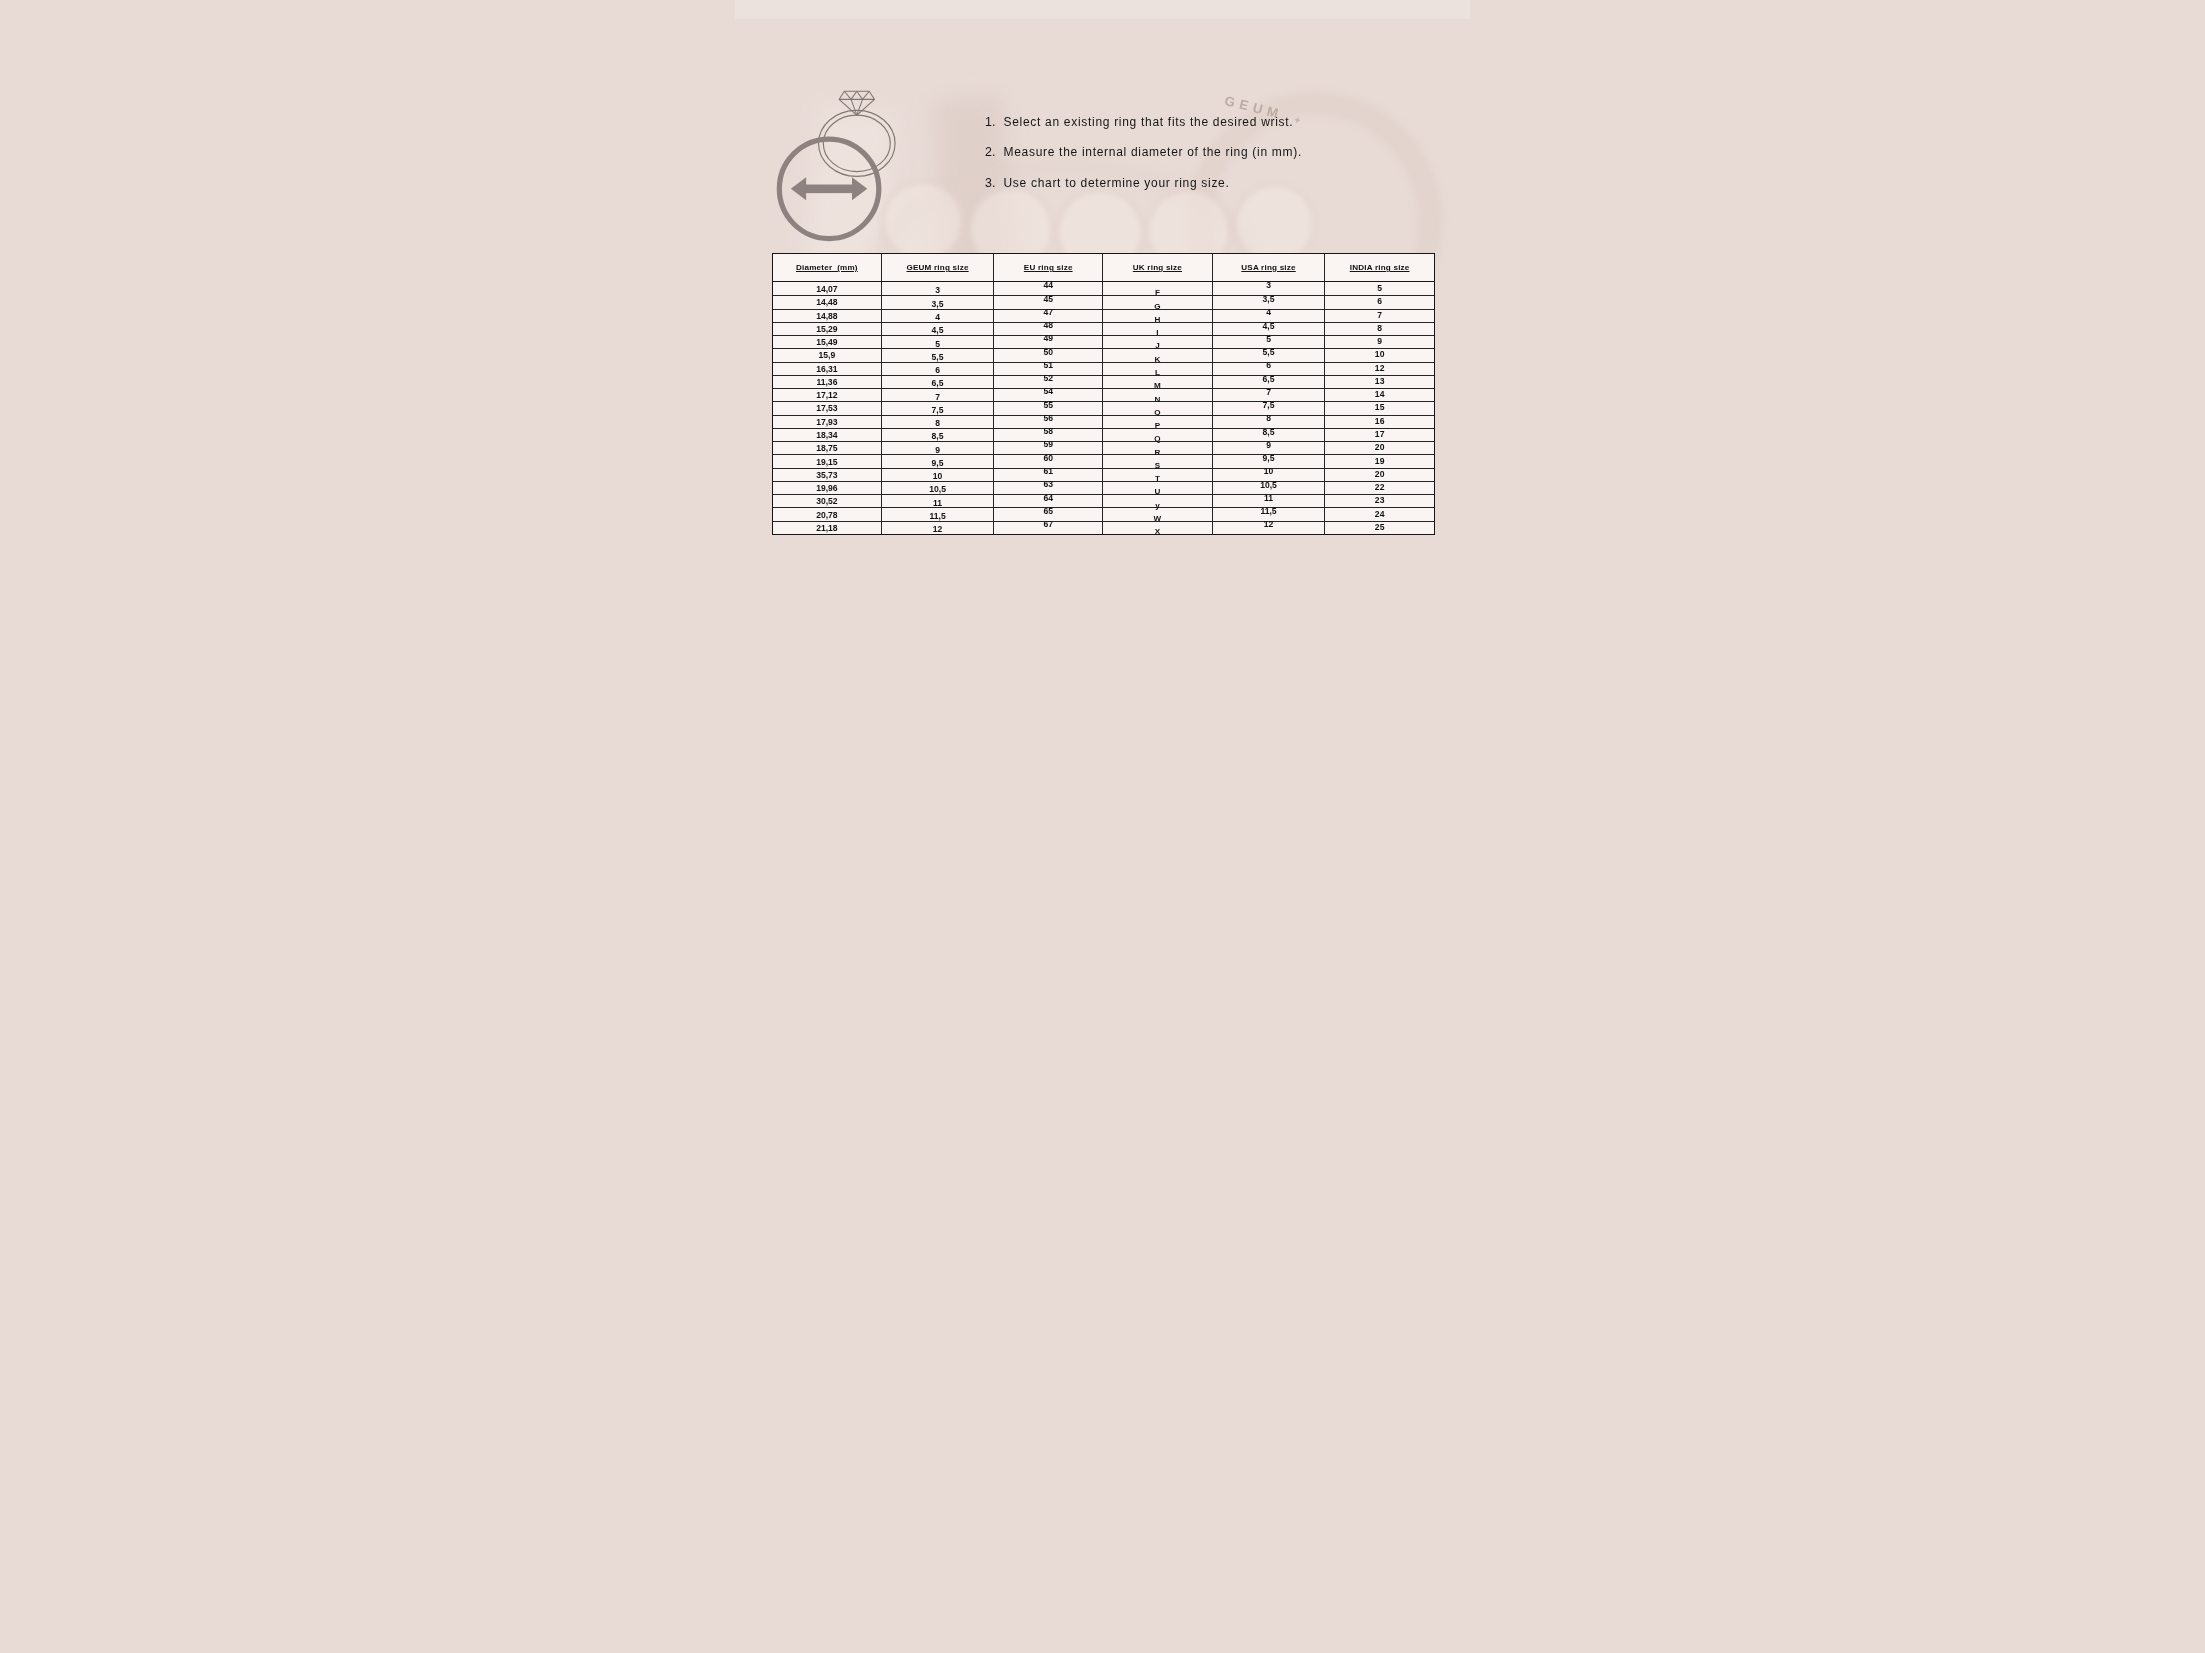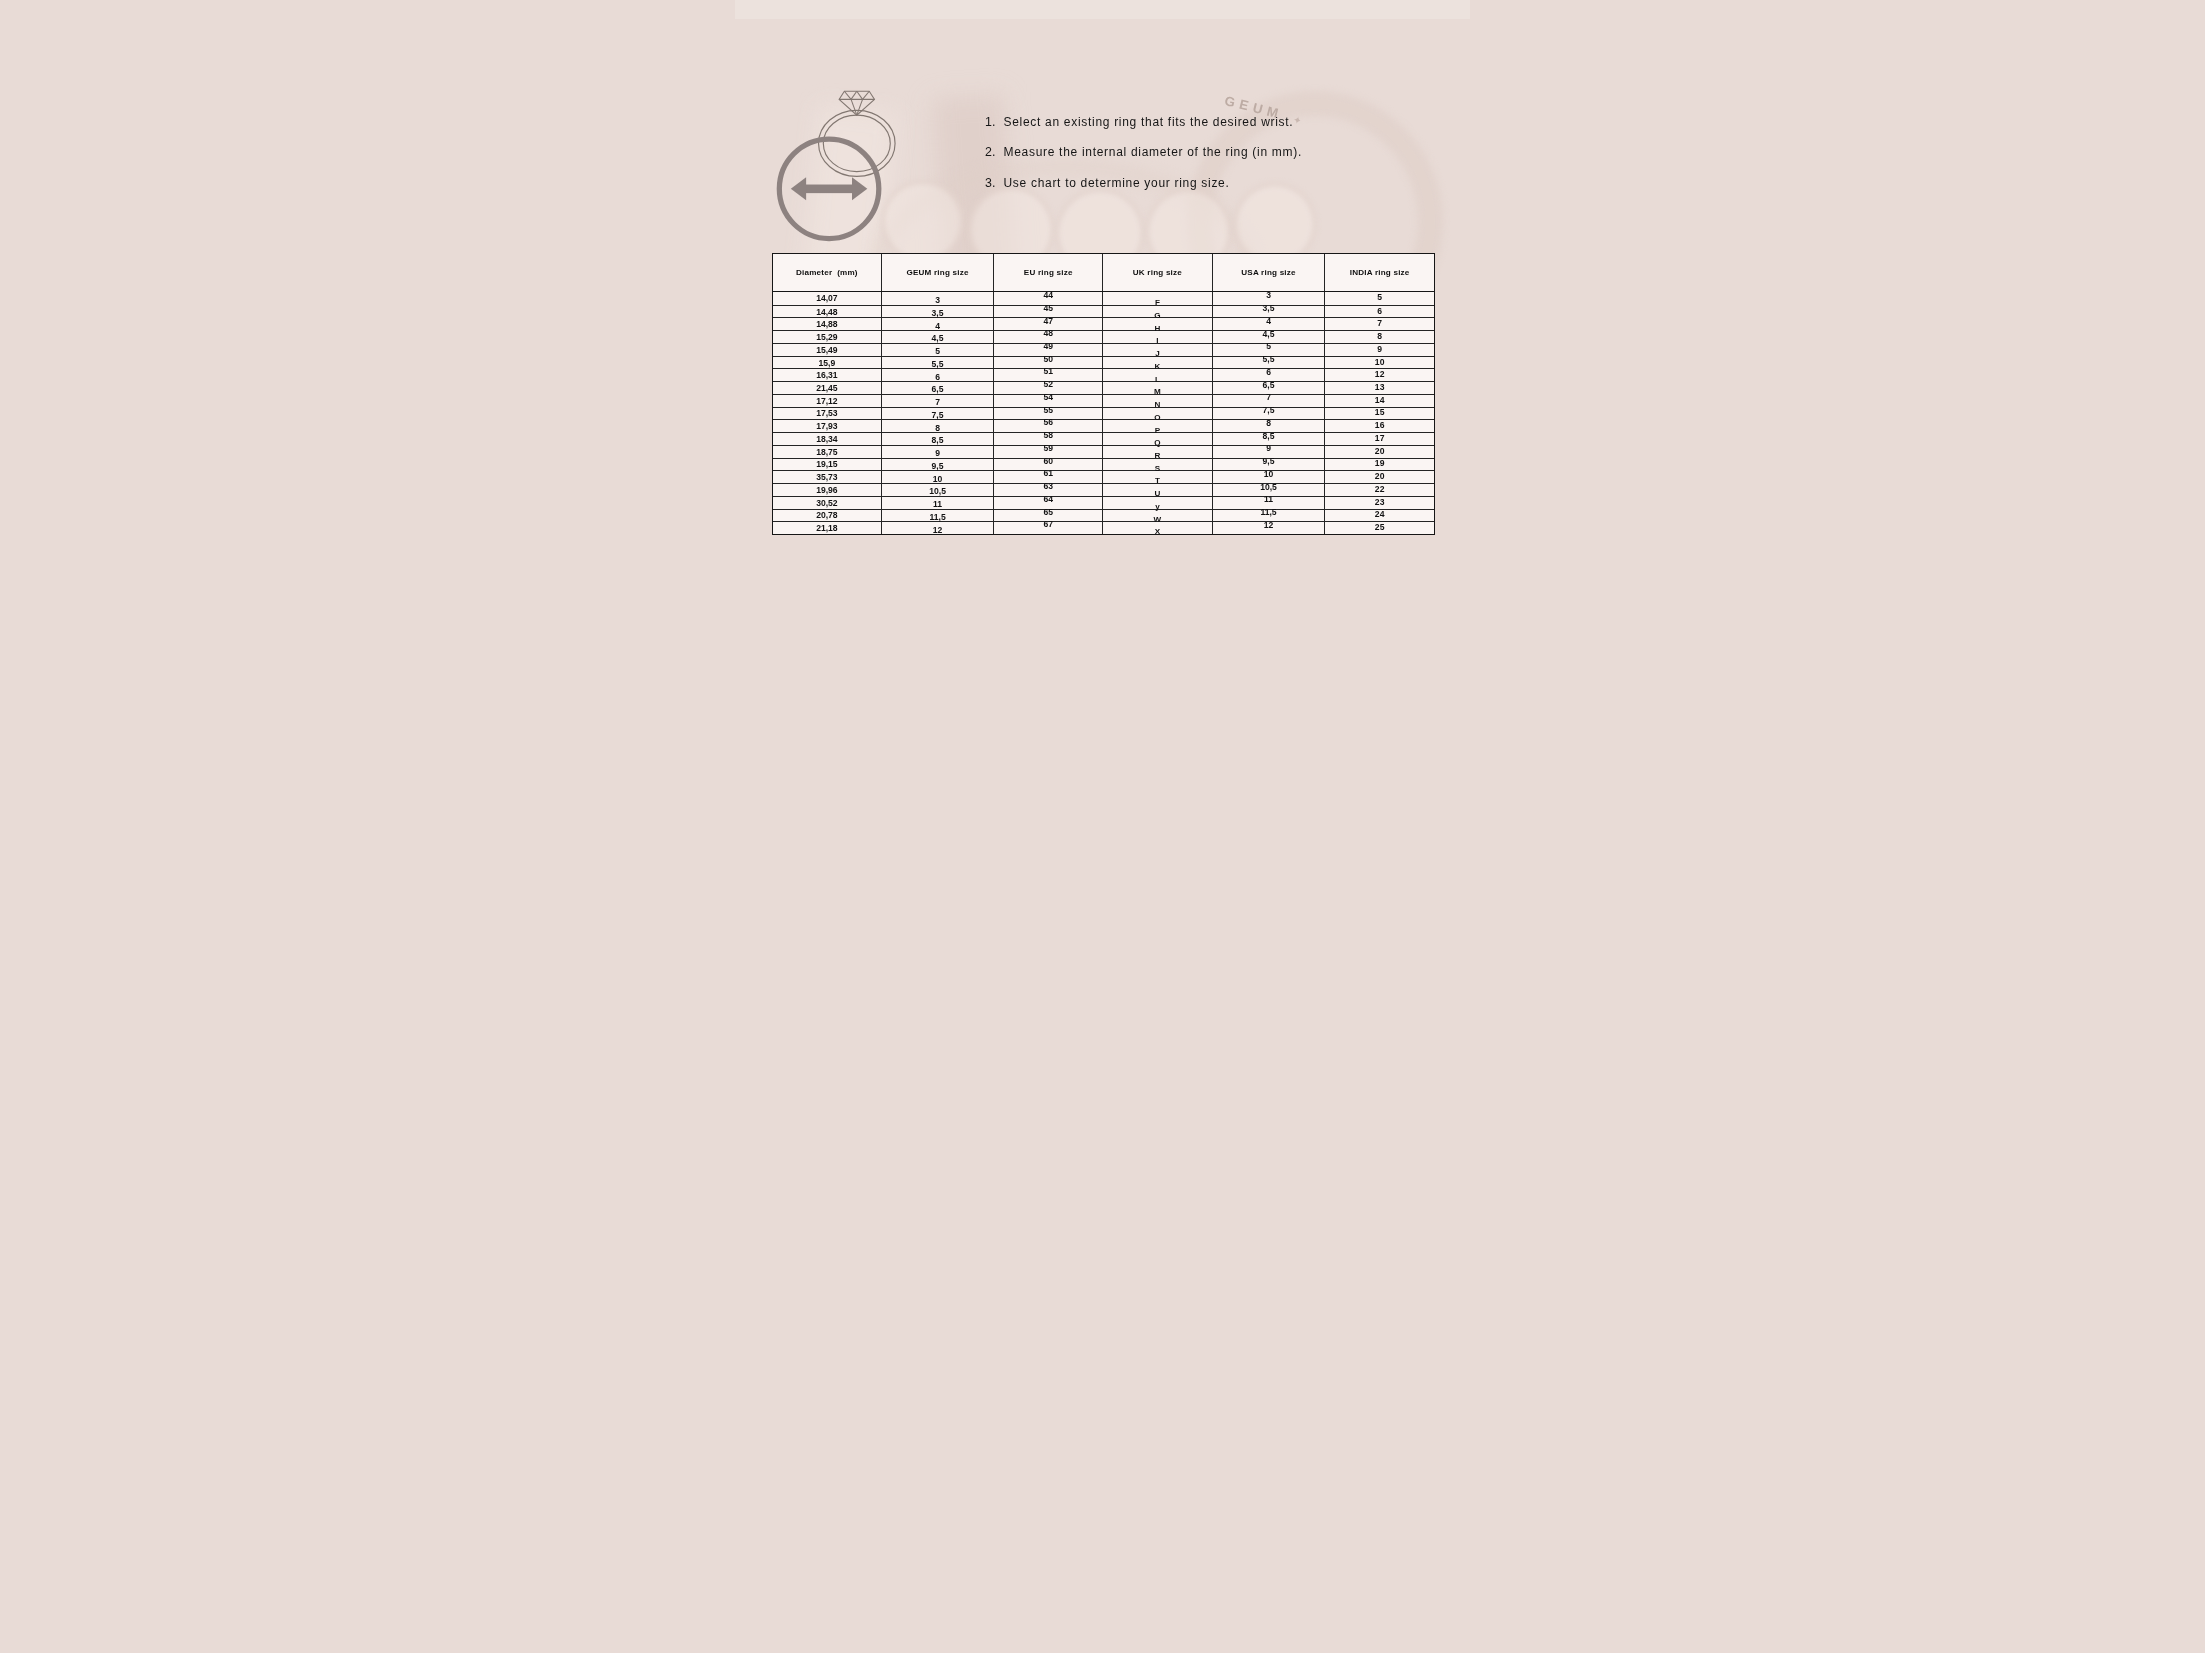--- a/index.html
+++ b/index.html
@@ -41,21 +41,21 @@
   
   .instructions{position:absolute;left:250px;top:116px;margin:0;padding:0;list-style:none;z-index:3;}
   .instructions li{margin:0 0 17px 0;font-size:12px;line-height:13.4px;color:#161616;white-space:nowrap;}
   .instructions .num{font-weight:400;font-size:12.4px;margin-right:4.8px;}
   .instructions .txt{font-weight:400;letter-spacing:0.7px;}
 
   
   .size-table{position:absolute;left:37px;top:253px;width:663px;height:282px;background:#faf5f3;
               border:1.4px solid #161616;box-sizing:border-box;display:flex;flex-direction:column;z-index:4;}
   .thead,.tr{display:grid;grid-template-columns:16.31% 17.03% 16.45% 16.59% 17.03% 16.59%;}
-  .thead{height:38px;border-bottom:1.9px double #161616;box-sizing:border-box;flex:0 0 auto;}
+  .thead{height:28px;border-bottom:1.9px double #161616;box-sizing:border-box;flex:0 0 auto;text-decoration:underline;}
   .th{display:flex;align-items:center;justify-content:center;font-weight:700;font-size:8.1px;
       color:#0f0f0f;border-left:0.5px solid #242424;white-space:pre;letter-spacing:0.2px;}
   .th:first-child{border-left:none;}
   .tbody{flex:1;display:grid;grid-auto-rows:1fr;}
   .tr + .tr{border-top:0.5px solid #242424;}
   .td{position:relative;display:flex;align-items:center;justify-content:center;font-weight:700;
       font-size:8.6px;color:#131313;border-left:0.5px solid #242424;}
   .td:first-child{border-left:none;}
   .td span{position:relative;}
   .c-geum span{top:1.4px;}
@@ -282,21 +282,21 @@
           <div class="td c-usa">
             <span>6</span>
           </div>
           <div class="td c-india">
             <span>12</span>
           </div>
         </div>
 
         <div class="tr">
           <div class="td c-diameter">
-            <span>21,45</span>
+            <span>11,36</span>
           </div>
           <div class="td c-geum">
             <span>6,5</span>
           </div>
           <div class="td c-eu">
             <span>52</span>
           </div>
           <div class="td c-uk">
             <span>M</span>
           </div>

